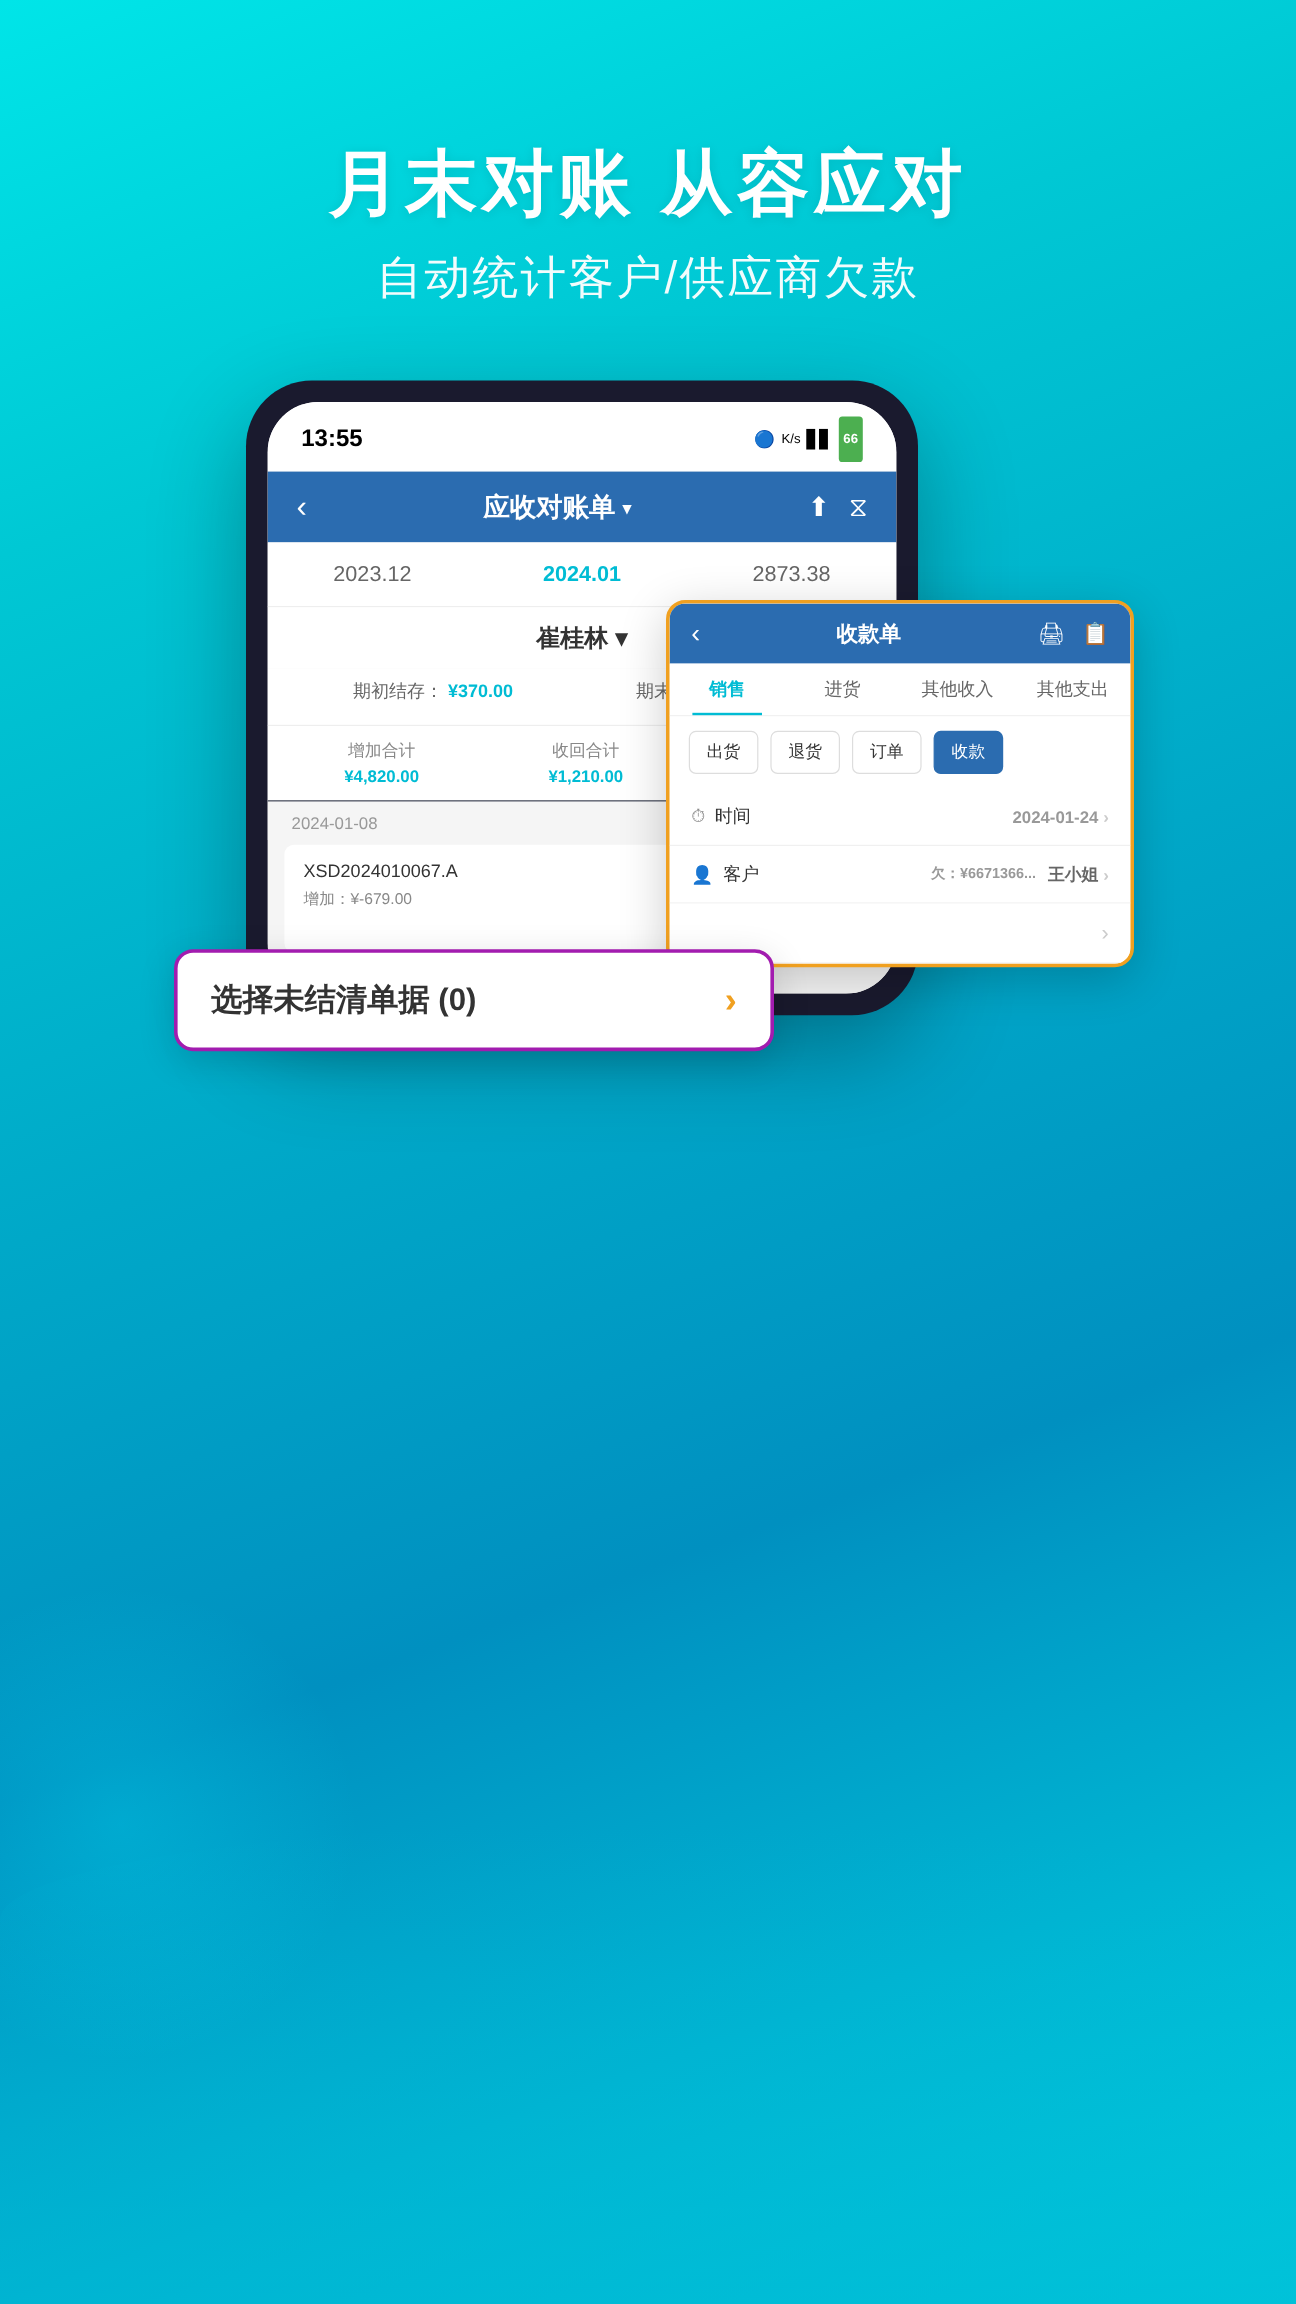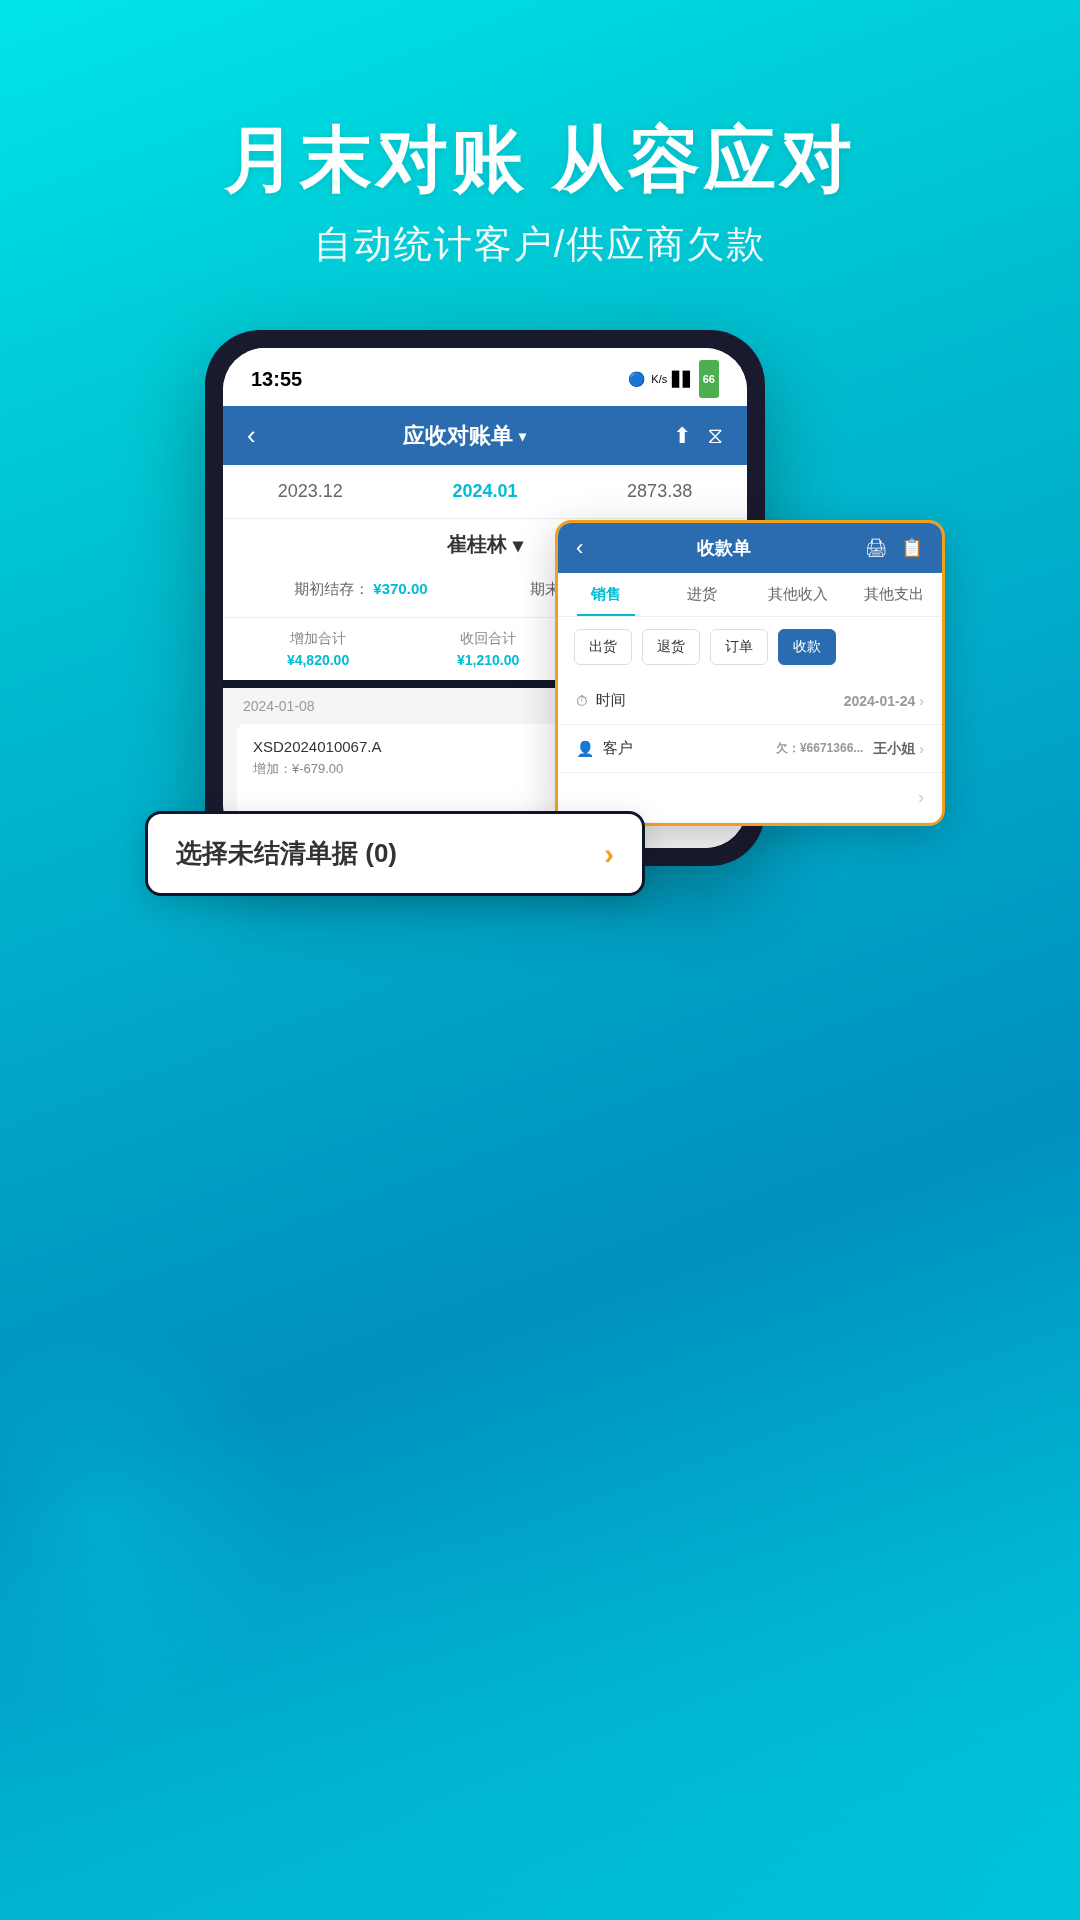--- a/index.html
+++ b/index.html
@@ -51,21 +51,21 @@
     }
 
     
     .header-section {
       text-align: center;
       padding-top: 120px;
       margin-bottom: 60px;
     }
 
     .main-title {
-      font-size: 72px;
+      font-size: 60px;
       font-weight: 800;
       color: white;
       letter-spacing: 4px;
       line-height: 1.1;
       margin-bottom: 20px;
       text-shadow: 0 2px 10px rgba(0,0,0,0.1);
     }
 
     .sub-title {
       font-size: 38px;
@@ -218,21 +218,21 @@
       color: #00bcd4;
       font-weight: 600;
     }
 
     
     .stats-row {
       background: white;
       display: flex;
       justify-content: space-around;
       padding: 12px 10px;
-      border-bottom: 8px solid #0f172a;
+      border-bottom: 1px solid #0f172a;
     }
 
     .stat-item {
       text-align: center;
     }
 
     .stat-label {
       font-size: 14px;
       color: #888;
       margin-bottom: 4px;
@@ -404,21 +404,21 @@
     }
 
     
     .uncleared-banner {
       position: absolute;
       left: -20px;
       bottom: -30px;
       width: 500px;
       background: white;
       border-radius: 16px;
-      border: 3px solid #0f172a;
+      border: 3px solid #a21caf;
       padding: 22px 28px;
       display: flex;
       align-items: center;
       justify-content: space-between;
       box-shadow: 0 8px 30px rgba(0,0,0,0.15);
     }
 
     .uncleared-text {
       font-size: 26px;
       font-weight: 600;

